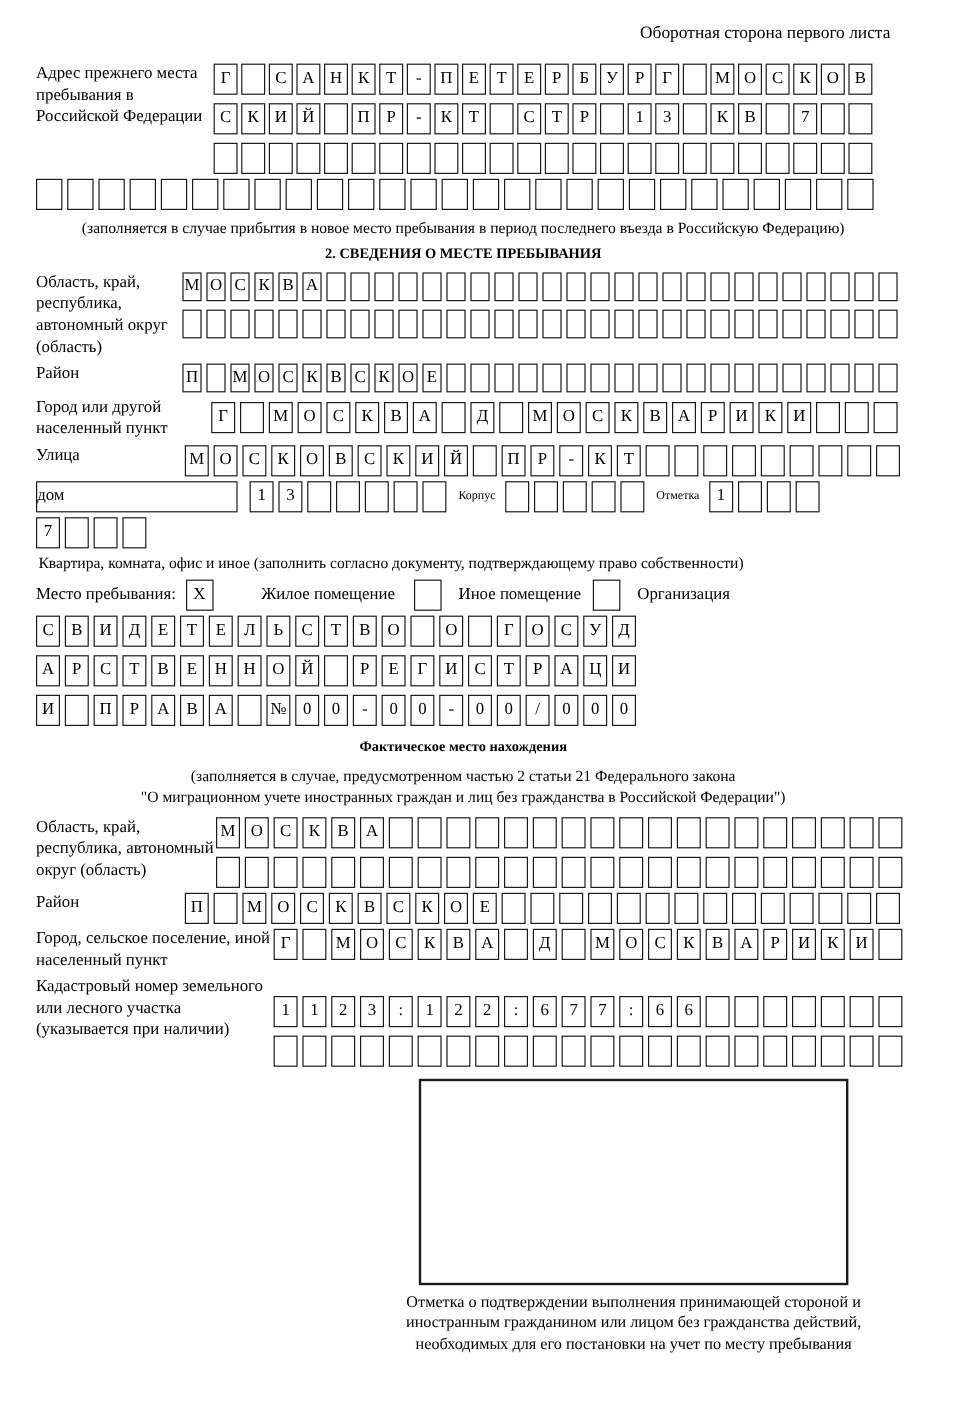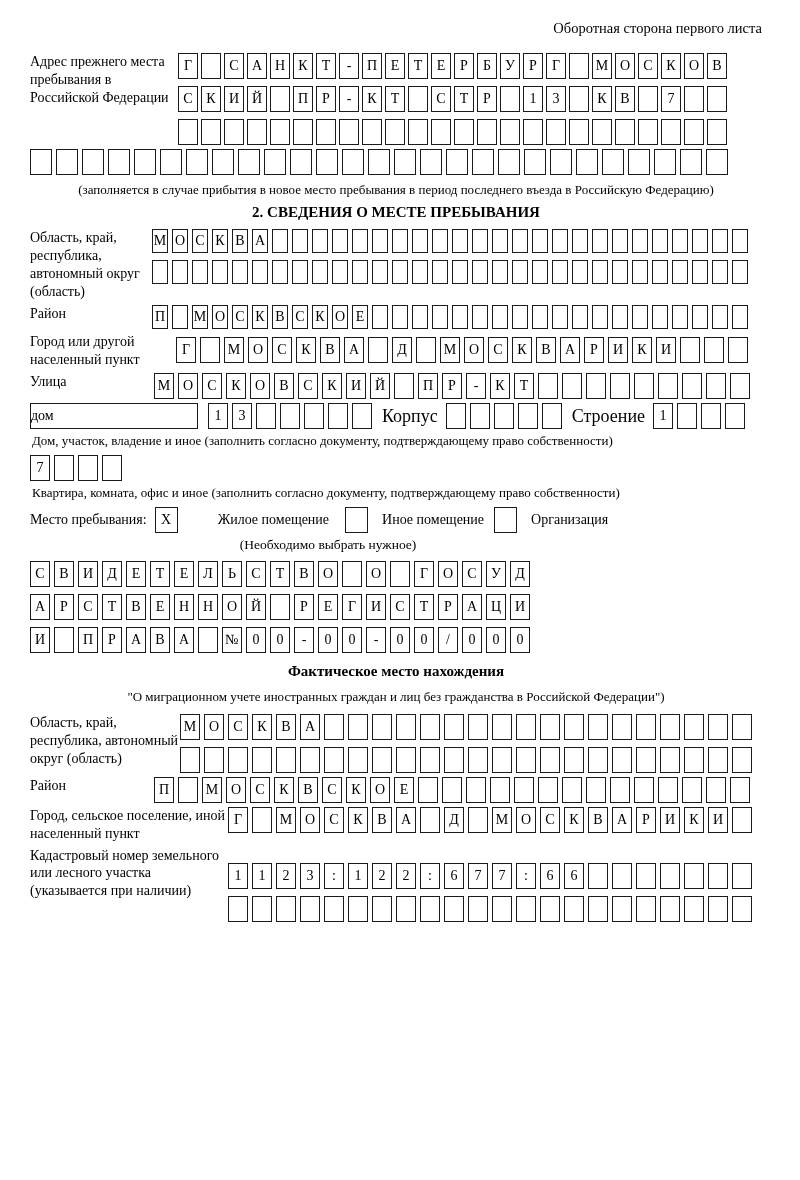--- a/index.html
+++ b/index.html
@@ -2,21 +2,21 @@
 <html><head>
 <meta charset="utf-8">
 <style>
   html,body { margin:0; padding:0; background:#ffffff; }
   body {
     width:800px; height:1180px;
     color:#000;
     font-family:"Liberation Serif", serif;
     overflow:hidden;
   }
-  .page { box-sizing:border-box; width:800px; padding:20px 38px 0 30px; }
+  .page { box-sizing:border-box; width:800px; padding:20px 58px 0 30px; }
 
   .header-note { text-align:right; font-size:14.5px; margin-bottom:16px; }
 
   .formrow { display:flex; align-items:flex-start; margin-bottom:4px; }
   .lbl { font-size:14px; line-height:1.28; flex:0 0 auto; }
   .rows { display:flex; flex-direction:column; }
 
   .cellrow { display:flex; flex:0 0 auto; margin-bottom:7px; }
   .cell {
     box-sizing:border-box; display:inline-block;
@@ -24,28 +24,28 @@
     height:26px; line-height:23px;
     text-align:center; font-size:14px;
   }
   .p24 .cell { width:20px; margin-right:4px; }        
   .p23 .cell { width:20px; margin-right:3px; }        
   .p26 .cell { width:22px; margin-right:4px; }        
   .p20 .cell { width:16px; margin-right:4px; height:24px; line-height:21px; }
 
   .caption { font-size:13px; line-height:1.25; }
   .caption.center { text-align:center; margin:2px 0 6px 0; }
-  .sec-title { text-align:center; font-weight:bold; font-size:15px; margin:6px 0 8px 0; }
+  .sec-title { text-align:center; font-weight:bold; font-size:12px; margin:6px 0 8px 0; }
 
   .txtbox {
     box-sizing:border-box; border:1.8px solid #1b1b1b;
     height:26px; line-height:23px; text-align:left; font-size:14px;
     flex:0 0 auto; margin-right:10px;
   }
-  .inline-lbl { font-size:18px; line-height:26px; padding:0 8px 0 6px; flex:0 0 auto; }
+  .inline-lbl { font-size:10px; line-height:26px; padding:0 8px 0 6px; flex:0 0 auto; }
 
   .checkcell {
     box-sizing:border-box; display:inline-block;
     border:1.8px solid #1b1b1b; width:23px; height:26px;
     line-height:23px; text-align:center; font-size:14px;
   }
   .opt { display:flex; align-items:center; }
   .opt .checkcell { margin-right:14px; }
   .opt .olabel { font-size:14px; margin-right:16px; }
   .hint { font-size:13.5px; margin:2px 0 8px 148px; width:300px; text-align:center; }
@@ -360,29 +360,28 @@
         <span class="cell"></span>
       </div>
     <div class="inline-lbl">Корпус</div>
     <div class="cellrow p24 mb0">
         <span class="cell"></span>
         <span class="cell"></span>
         <span class="cell"></span>
         <span class="cell"></span>
         <span class="cell"></span>
       </div>
-    <div class="inline-lbl">Строение</div>
+    <div class="inline-lbl">Отметка</div>
     <div class="cellrow p24 mb0">
         <span class="cell">1</span>
         <span class="cell"></span>
         <span class="cell"></span>
         <span class="cell"></span>
       </div>
   </div>
-  <div class="caption" style="margin:1px 0 6px 2px">Дом, участок, владение и иное (заполнить согласно документу, подтверждающему право собственности)</div>
 
   <div class="formrow">
     <div class="cellrow p24 mb0">
         <span class="cell">7</span>
         <span class="cell"></span>
         <span class="cell"></span>
         <span class="cell"></span>
       </div>
   </div>
   <div class="caption" style="margin:1px 0 6px 2px">Квартира, комната, офис и иное (заполнить согласно документу, подтверждающему право собственности)</div>
@@ -395,21 +394,20 @@
     </span>
     <span class="opt">
       <span class="checkcell"></span>
       <span class="olabel" style="margin-right:10px">Иное помещение</span>
     </span>
     <span class="opt">
       <span class="checkcell"></span>
       <span class="olabel">Организация</span>
     </span>
   </div>
-  <div class="hint">(Необходимо выбрать нужное)</div>
 
   <div class="formrow">
     <div class="rows">
       <div class="cellrow p24">
           <span class="cell">С</span>
           <span class="cell">В</span>
           <span class="cell">И</span>
           <span class="cell">Д</span>
           <span class="cell">Е</span>
           <span class="cell">Т</span>
@@ -473,20 +471,21 @@
           <span class="cell">/</span>
           <span class="cell">0</span>
           <span class="cell">0</span>
           <span class="cell">0</span>
         </div>
     </div>
   </div>
 
   <div class="sec-title" style="margin-top:10px">Фактическое место нахождения</div>
   <div class="fact-cap">
+    <div>(заполняется в случае, предусмотренном частью 2 статьи 21 Федерального закона</div>
     <div>"О миграционном учете иностранных граждан и лиц без гражданства в Российской Федерации")</div>
   </div>
 
   <div class="formrow">
     <div class="lbl" style="width:150px">Область, край, республика, автономный округ (область)</div>
     <div class="rows">
       <div class="cellrow p24">
           <span class="cell">М</span>
           <span class="cell">О</span>
           <span class="cell">С</span>
@@ -647,14 +646,18 @@
           <span class="cell"></span>
           <span class="cell"></span>
           <span class="cell"></span>
           <span class="cell"></span>
           <span class="cell"></span>
           <span class="cell"></span>
         </div>
     </div>
   </div>
 
+  <div class="stamp-wrap">
+    <div class="stamp-box"></div>
+    <div class="stamp-caption">Отметка о подтверждении выполнения принимающей стороной и иностранным гражданином или лицом без гражданства действий, необходимых для его постановки на учет по месту пребывания</div>
+  </div>
 
 </div>
 
 </body></html>

